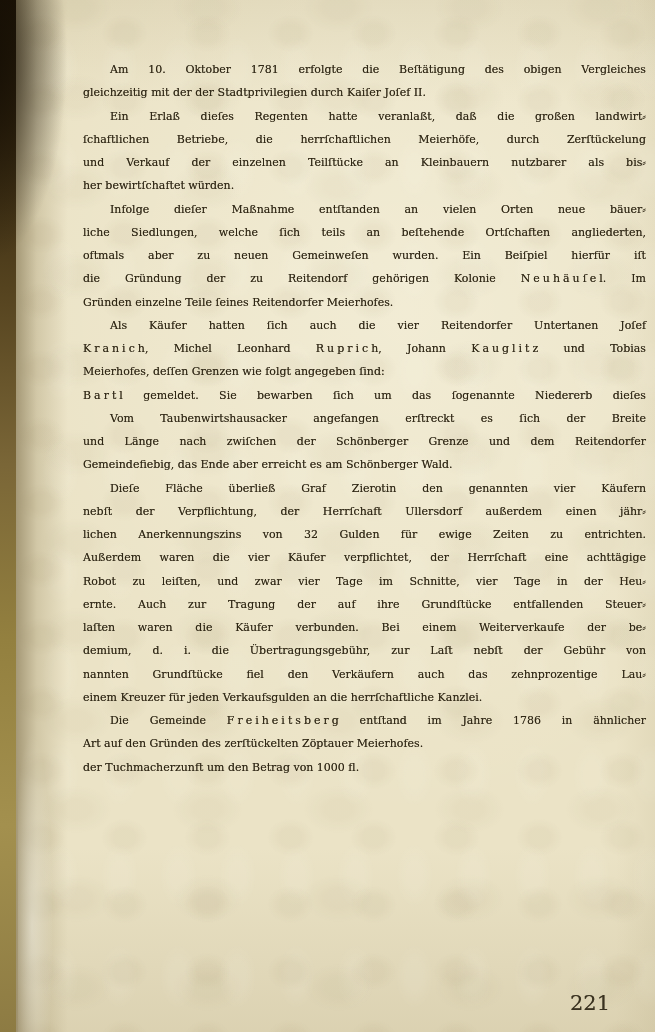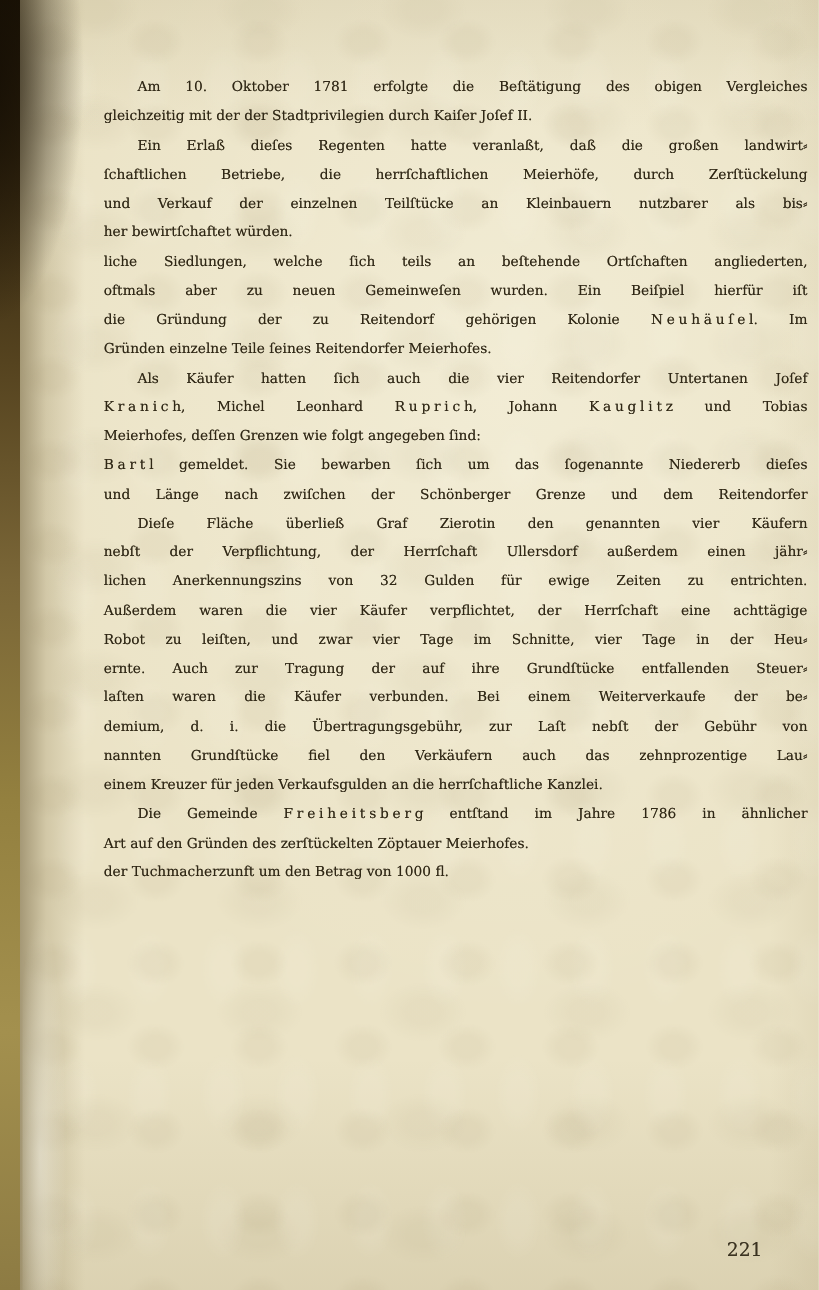--- a/index.html
+++ b/index.html
@@ -55,21 +55,21 @@
     margin-left: 36px;
   }
   .para { margin: 0; }
   .line { text-align: justify; text-align-last: justify; }
   .line.last { text-align: justify; text-align-last: left; }
   .line.first { text-indent: 27px; }
   .sperr { letter-spacing: 3px; margin-right: -3px; }
   .page-number {
     position: absolute; top: 991px; left: 47px; width: 563px;
     text-align: right;
-    font-size: 15px;
+    font-size: 21px;
     color: #3a3220;
     text-shadow: 0 0 0.5px rgba(58,50,32,0.5);
   }
 </style>
 </head>
 <body>
 
 <div class="page">
   <div class="texture"></div>
   <div class="spine-fade"></div>
@@ -82,33 +82,36 @@
         <div class="line first">Am 10. Oktober 1781 erfolgte die Beſtätigung des obigen Vergleiches</div>
         <div class="line last">gleichzeitig mit der der Stadtprivilegien durch Kaiſer Joſef II.</div>
       </div>
       <div class="para">
         <div class="line first">Ein Erlaß dieſes Regenten hatte veranlaßt, daß die großen landwirt⸗</div>
         <div class="line">ſchaftlichen Betriebe, die herrſchaftlichen Meierhöfe, durch Zerſtückelung</div>
         <div class="line">und Verkauf der einzelnen Teilſtücke an Kleinbauern nutzbarer als bis⸗</div>
         <div class="line last">her bewirtſchaftet würden.</div>
       </div>
       <div class="para">
+        <div class="line first">Infolge dieſer Maßnahme entſtanden an vielen Orten neue bäuer⸗</div>
         <div class="line">liche Siedlungen, welche ſich teils an beſtehende Ortſchaften angliederten,</div>
         <div class="line">oftmals aber zu neuen Gemeinweſen wurden.  Ein Beiſpiel hierfür iſt</div>
         <div class="line">die Gründung der zu Reitendorf gehörigen Kolonie <span class="sperr">Neuhäuſel</span>.  Im</div>
         <div class="line last">Gründen einzelne Teile ſeines Reitendorfer Meierhofes.</div>
       </div>
       <div class="para">
         <div class="line first">Als Käufer hatten ſich auch die vier Reitendorfer Untertanen Joſef</div>
         <div class="line"><span class="sperr">Kranich</span>, Michel Leonhard <span class="sperr">Ruprich</span>, Johann <span class="sperr">Kauglitz</span> und Tobias</div>
         <div class="line last">Meierhofes, deſſen Grenzen wie folgt angegeben ſind:</div>
         <div class="line"><span class="sperr">Bartl</span> gemeldet.  Sie bewarben ſich um das ſogenannte Niedererb dieſes</div>
       </div>
       <div class="para">
+        <div class="line first">Vom Taubenwirtshausacker angefangen erſtreckt es ſich der Breite</div>
         <div class="line">und Länge nach zwiſchen der Schönberger Grenze und dem Reitendorfer</div>
+        <div class="line last">Gemeindefiebig, das Ende aber erreicht es am Schönberger Wald.</div>
       </div>
       <div class="para">
         <div class="line first">Dieſe Fläche überließ Graf Zierotin den genannten vier Käufern</div>
         <div class="line">nebſt der Verpflichtung, der Herrſchaft Ullersdorf außerdem einen jähr⸗</div>
         <div class="line">lichen Anerkennungszins von 32 Gulden für ewige Zeiten zu entrichten.</div>
         <div class="line">Außerdem waren die vier Käufer verpflichtet, der Herrſchaft eine achttägige</div>
         <div class="line">Robot zu leiſten, und zwar vier Tage im Schnitte, vier Tage in der Heu⸗</div>
         <div class="line">ernte.  Auch zur Tragung der auf ihre Grundſtücke entfallenden Steuer⸗</div>
         <div class="line">laſten waren die Käufer verbunden.  Bei einem Weiterverkaufe der be⸗</div>
         <div class="line">demium, d. i. die Übertragungsgebühr, zur Laſt nebſt der Gebühr von</div>

